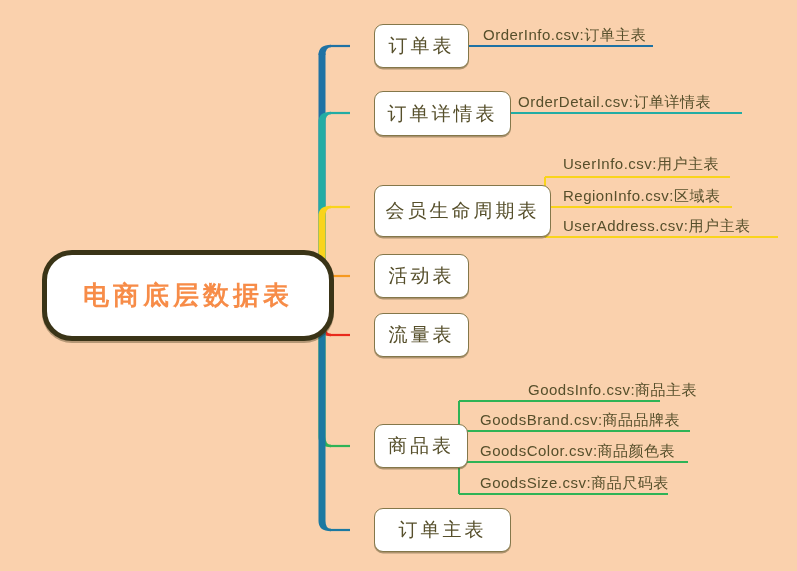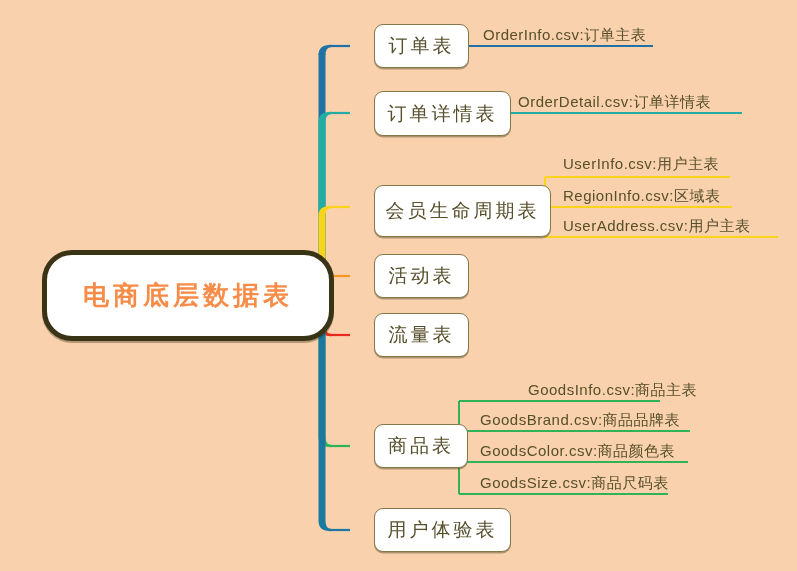--- a/index.html
+++ b/index.html
@@ -155,21 +155,21 @@
 
   <div class="topic" style="left:350px;top:313px;width:95px;height:44px;">
     <span>流量表</span>
   </div>
 
   <div class="topic" style="left:350px;top:424px;width:94px;height:44px;">
     <span>商品表</span>
   </div>
 
   <div class="topic" style="left:350px;top:508px;width:137px;height:44px;">
-    <span>用户体验表</span>
+    <span>订单主表</span>
   </div>
 
   <div class="leaf-label" style="left:483px;top:25px;">OrderInfo.csv:订单主表</div>
 
   <div class="leaf-label" style="left:518px;top:92px;">OrderDetail.csv:订单详情表</div>
 
   <div class="leaf-label" style="left:563px;top:154px;">UserInfo.csv:用户主表</div>
   <div class="leaf-label" style="left:563px;top:186px;">RegionInfo.csv:区域表</div>
   <div class="leaf-label" style="left:563px;top:216px;">UserAddress.csv:用户主表</div>
 

